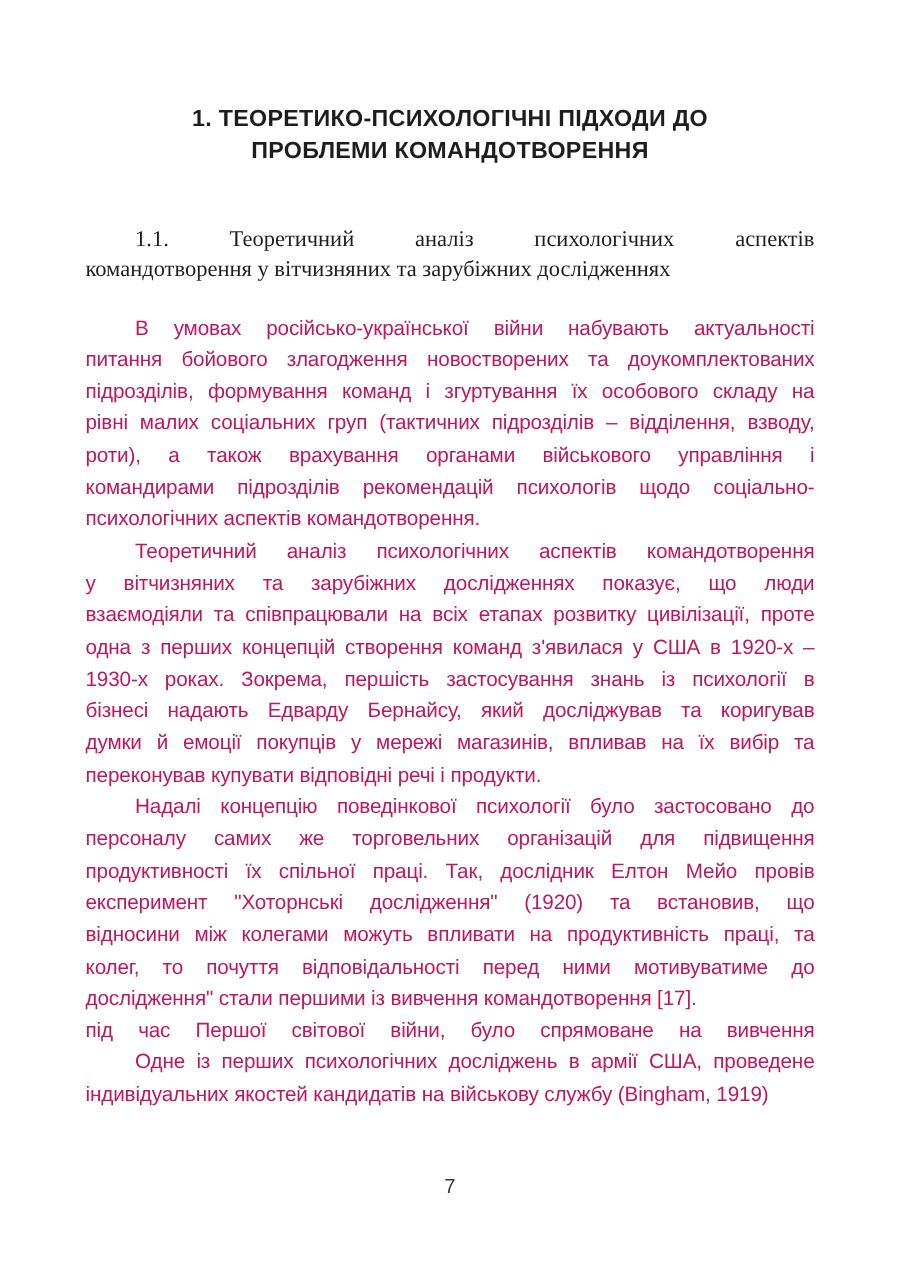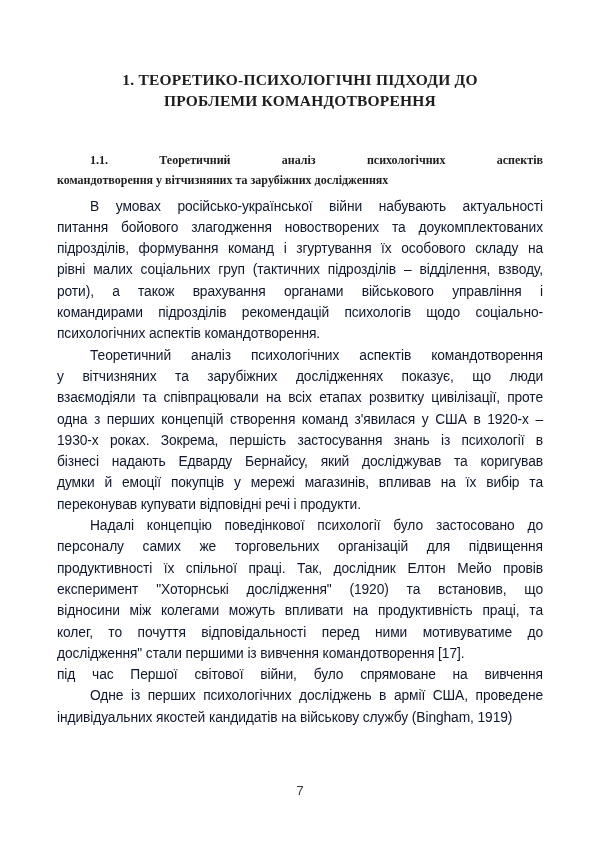--- a/index.html
+++ b/index.html
@@ -13,40 +13,40 @@
   }
   .content {
     position: absolute;
     left: 57px;
     top: 0;
     width: 486px;
   }
   .chapter-title {
     margin-top: 69px;
     text-align: center;
-    font-family: Liberation Serif, serif;
+    font-family: Liberation Sans, sans-serif;
     font-weight: bold;
     font-size: 15.5px;
     line-height: 21px;
     color: #1d1d1d;
     letter-spacing: 0.2px;
   }
   .section-heading {
     margin-top: 38px;
     font-family: "Liberation Serif", serif;
-    font-weight: bold;
-    font-size: 12px;
+    font-weight: normal;
+    font-size: 15px;
     line-height: 20.5px;
     color: #1d1d1d;
   }
   .body-text {
-    margin-top: 5px;
+    margin-top: 17px;
     font-size: 13.8px;
     line-height: 21.3px;
-    color: #0f172a;
+    color: #be185d;
     letter-spacing: -0.1px;
   }
   .ln { min-height: 21.3px; }
   .ln.just { text-align: justify; text-align-last: justify; }
   .ln.last { text-align: left; }
   .ln.first { text-indent: 33px; }
   .section-heading .ln { min-height: 20.5px; }
   .page-number {
     position: absolute;
     top: 783px;

